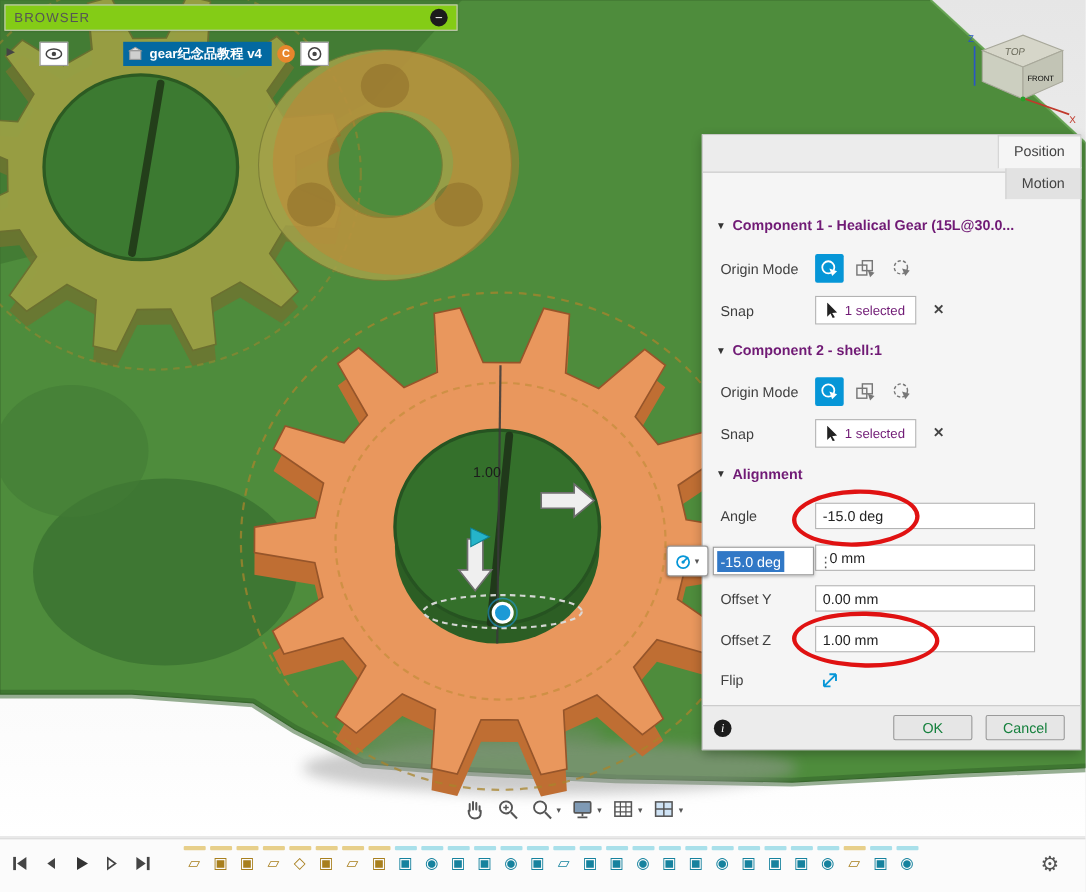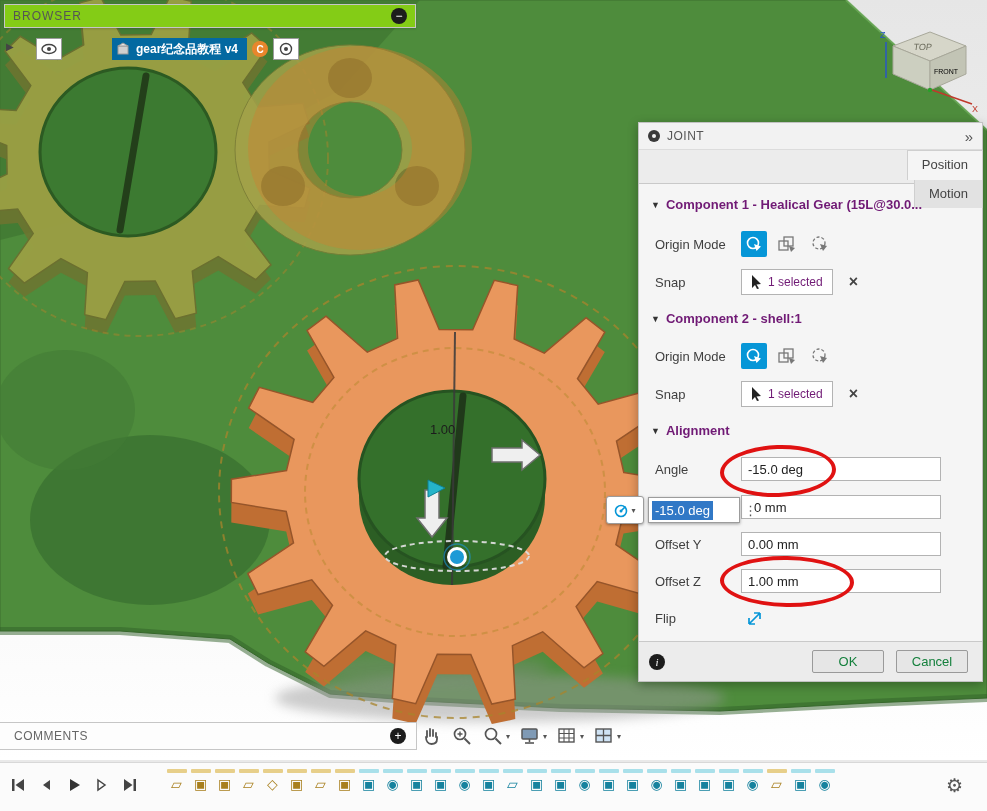--- a/index.html
+++ b/index.html
@@ -173,25 +173,20 @@
     <span class="sync-badge">C</span>
     <span class="tool-box">
       <svg width="16" height="16">
         <circle cx="8" cy="8" r="5.5" fill="none" stroke="#444" stroke-width="1.4"></circle>
         <circle cx="8" cy="8" r="2" fill="#444"></circle>
       </svg>
     </span>
   </div>
 
   <div class="abs joint">
-    <div class="jhead">
-      <span class="palette-dot"></span>
-      <span class="jtitle">JOINT</span>
-      <span class="jexpand">»</span>
-    </div>
     <div class="tabs">
       <div class="tab active">Position</div>
       <div class="tab">Motion</div>
     </div>
 
     <div class="jsec" style="top:74px">
       <span class="tri">▼</span>
       <span class="jsec-t">Component 1 - Healical Gear (15L@30.0...</span>
     </div>
     <div class="jrow" style="top:107px;height:28px">
@@ -311,24 +306,20 @@
     </span>
     <span class="fi-box">
       <span class="fi-sel">-15.0 deg</span>
     </span>
     <span class="fi-grip">⋮</span>
   </div>
 
   <div class="ann" style="left:720px;top:445px;width:108px;height:44px;transform:rotate(-2deg)"></div>
   <div class="ann" style="left:720px;top:556px;width:126px;height:43px;transform:rotate(1deg)"></div>
 
-  <div class="abs comments">
-    <span class="comments-title">COMMENTS</span>
-    <span class="circle-btn">+</span>
-  </div>
 
   <div class="abs nav">
     <span class="nav-item">
       <svg width="22" height="22">
         <path d="M7 12 V6 M10 11 V4 M13 11 V5 M16 12 V8" fill="none" stroke="#555" stroke-width="1.8" stroke-linecap="round"></path>
         <path d="M6 12 c0 4 2 7 5.5 7 c3.5 0 5.5 -2 5.5 -5 v-2" fill="none" stroke="#555" stroke-width="1.8" stroke-linecap="round"></path>
       </svg>
     </span>
     <span class="nav-item">
       <svg width="22" height="22">

